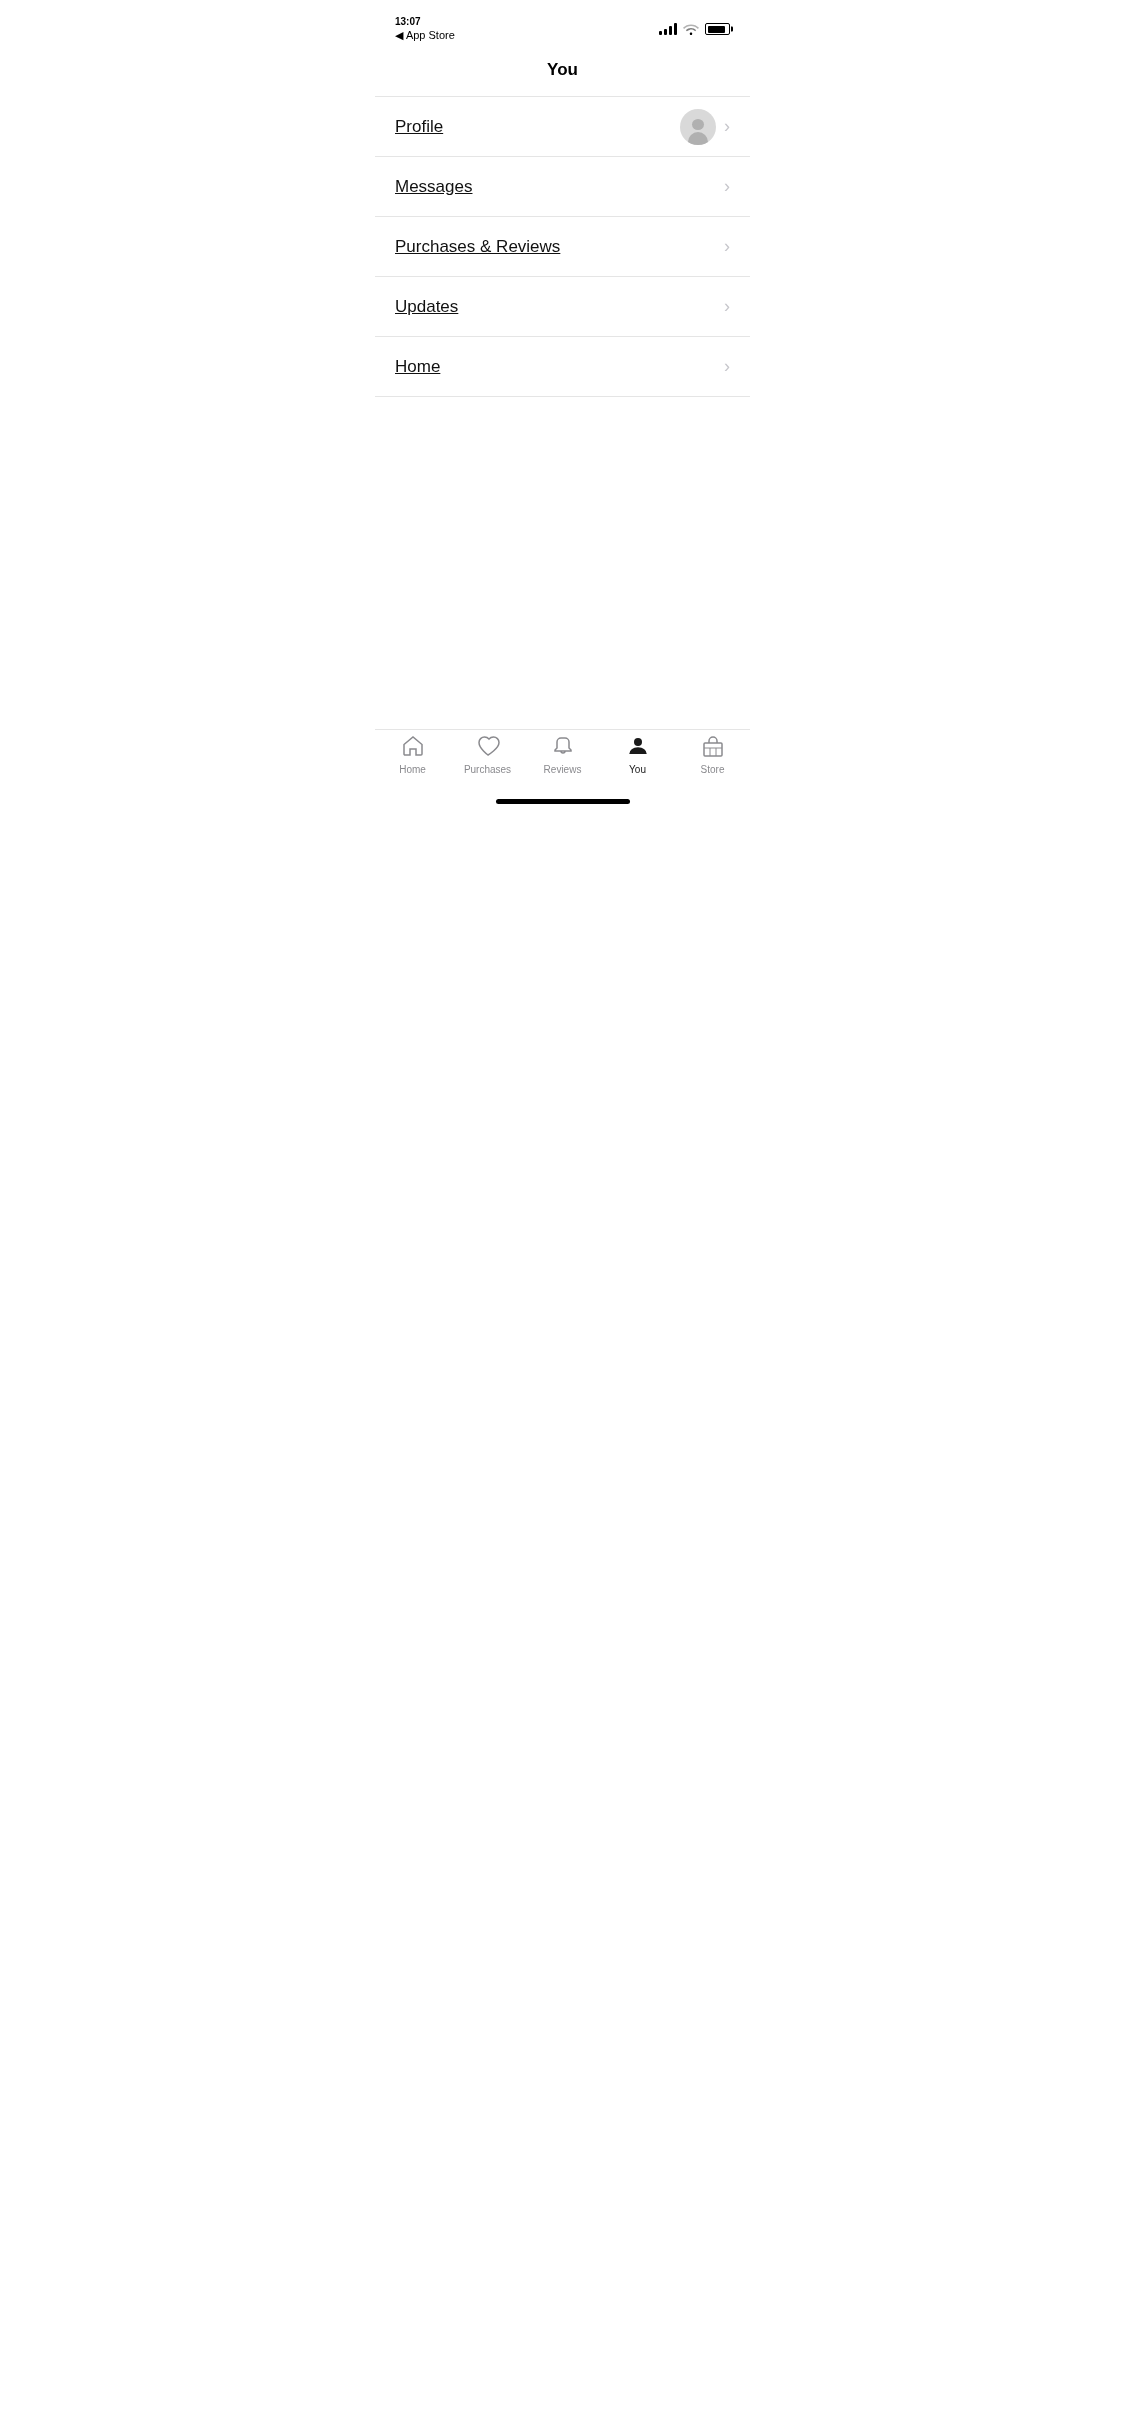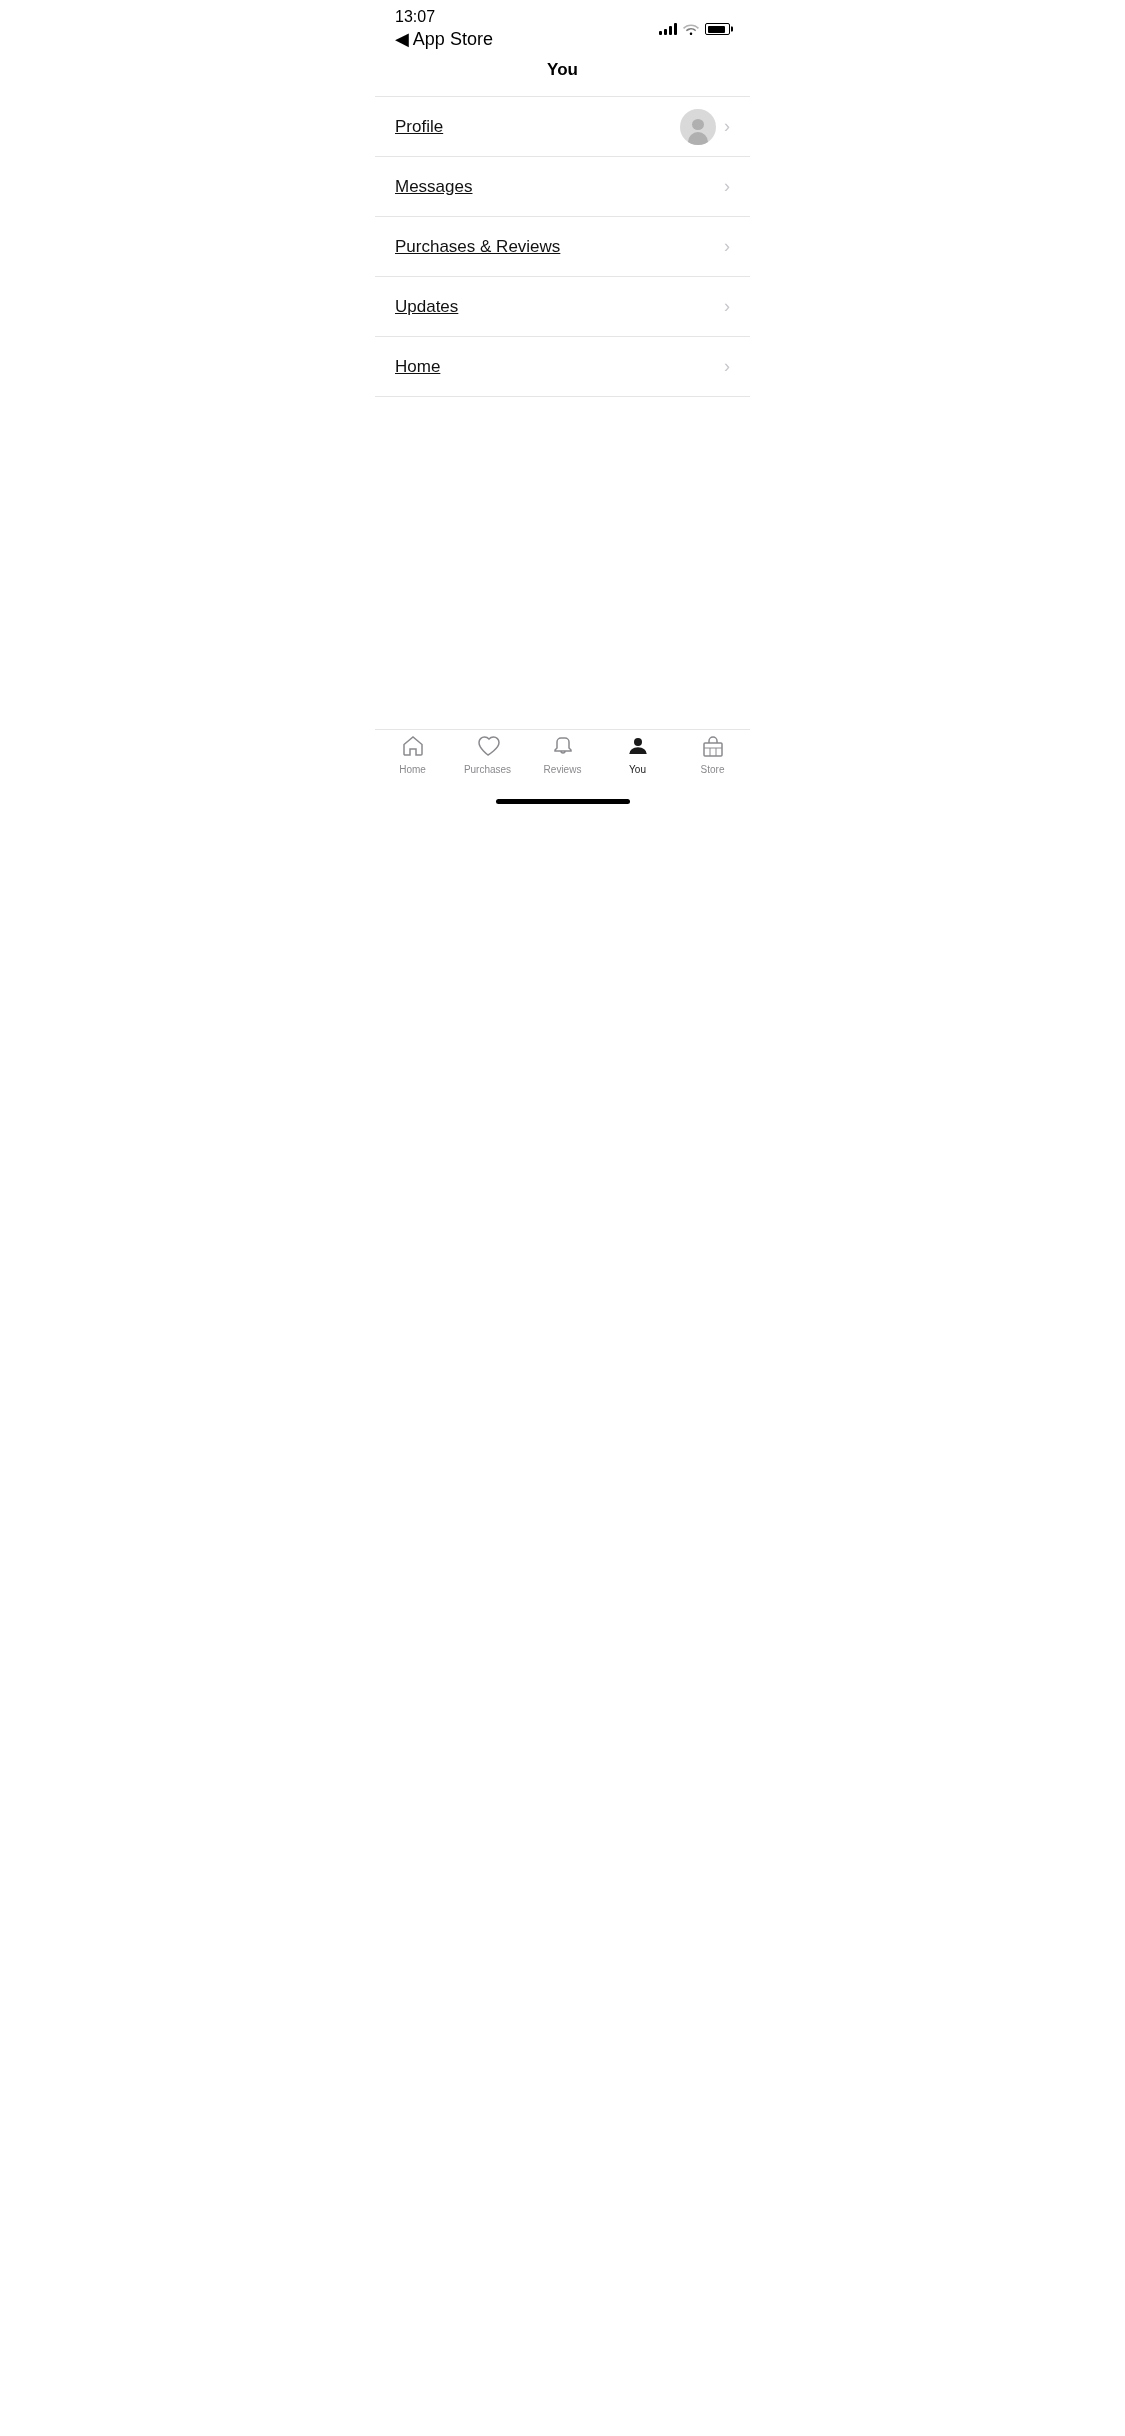--- a/index.html
+++ b/index.html
@@ -23,27 +23,27 @@
     
     .status-bar {
       display: flex;
       justify-content: space-between;
       align-items: center;
       padding: 14px 20px 0 20px;
       height: 44px;
     }
 
     .status-time {
-      font-size: 16px;
-      font-weight: 400;
+      font-size: 10px;
+      font-weight: 700;
       color: #000;
     }
 
     .status-back {
-      font-size: 18px;
+      font-size: 11px;
       color: #000;
       display: flex;
       align-items: center;
       gap: 2px;
       margin-top: 2px;
     }
 
     .status-icons {
       display: flex;
       align-items: center;

